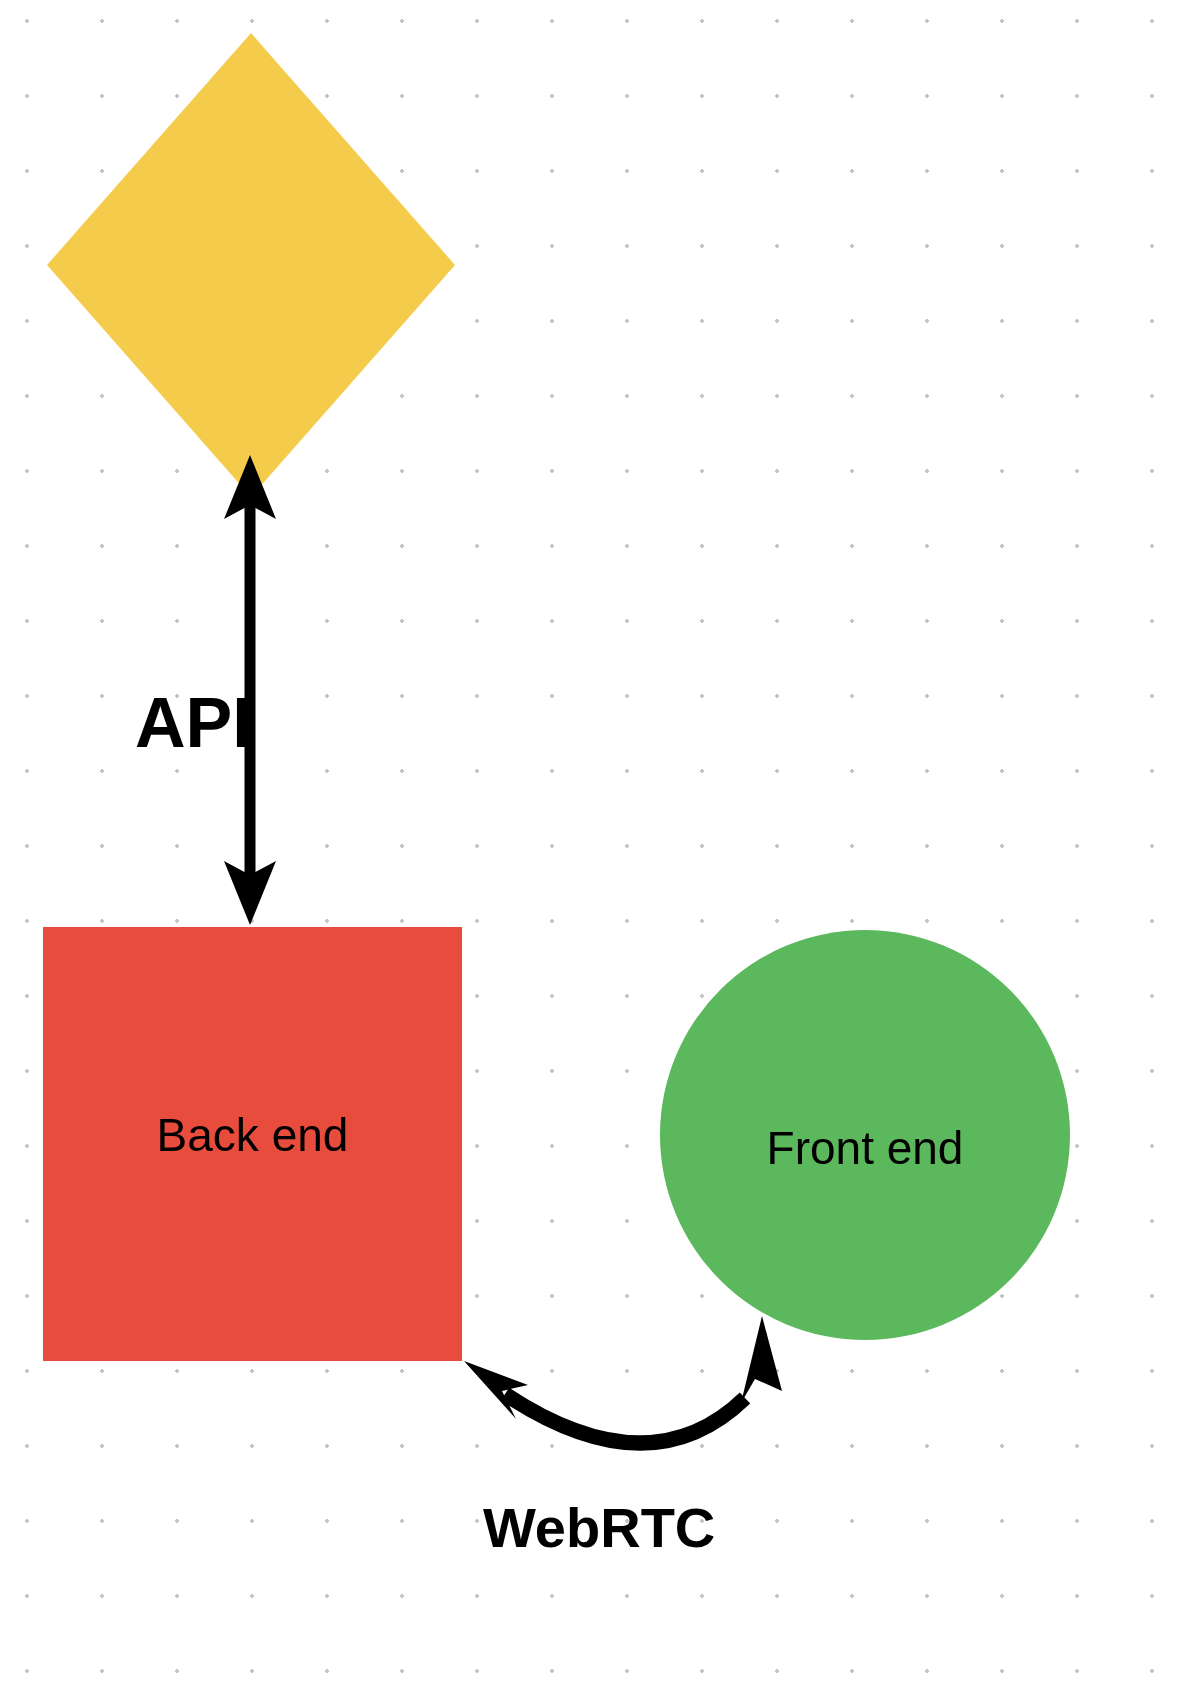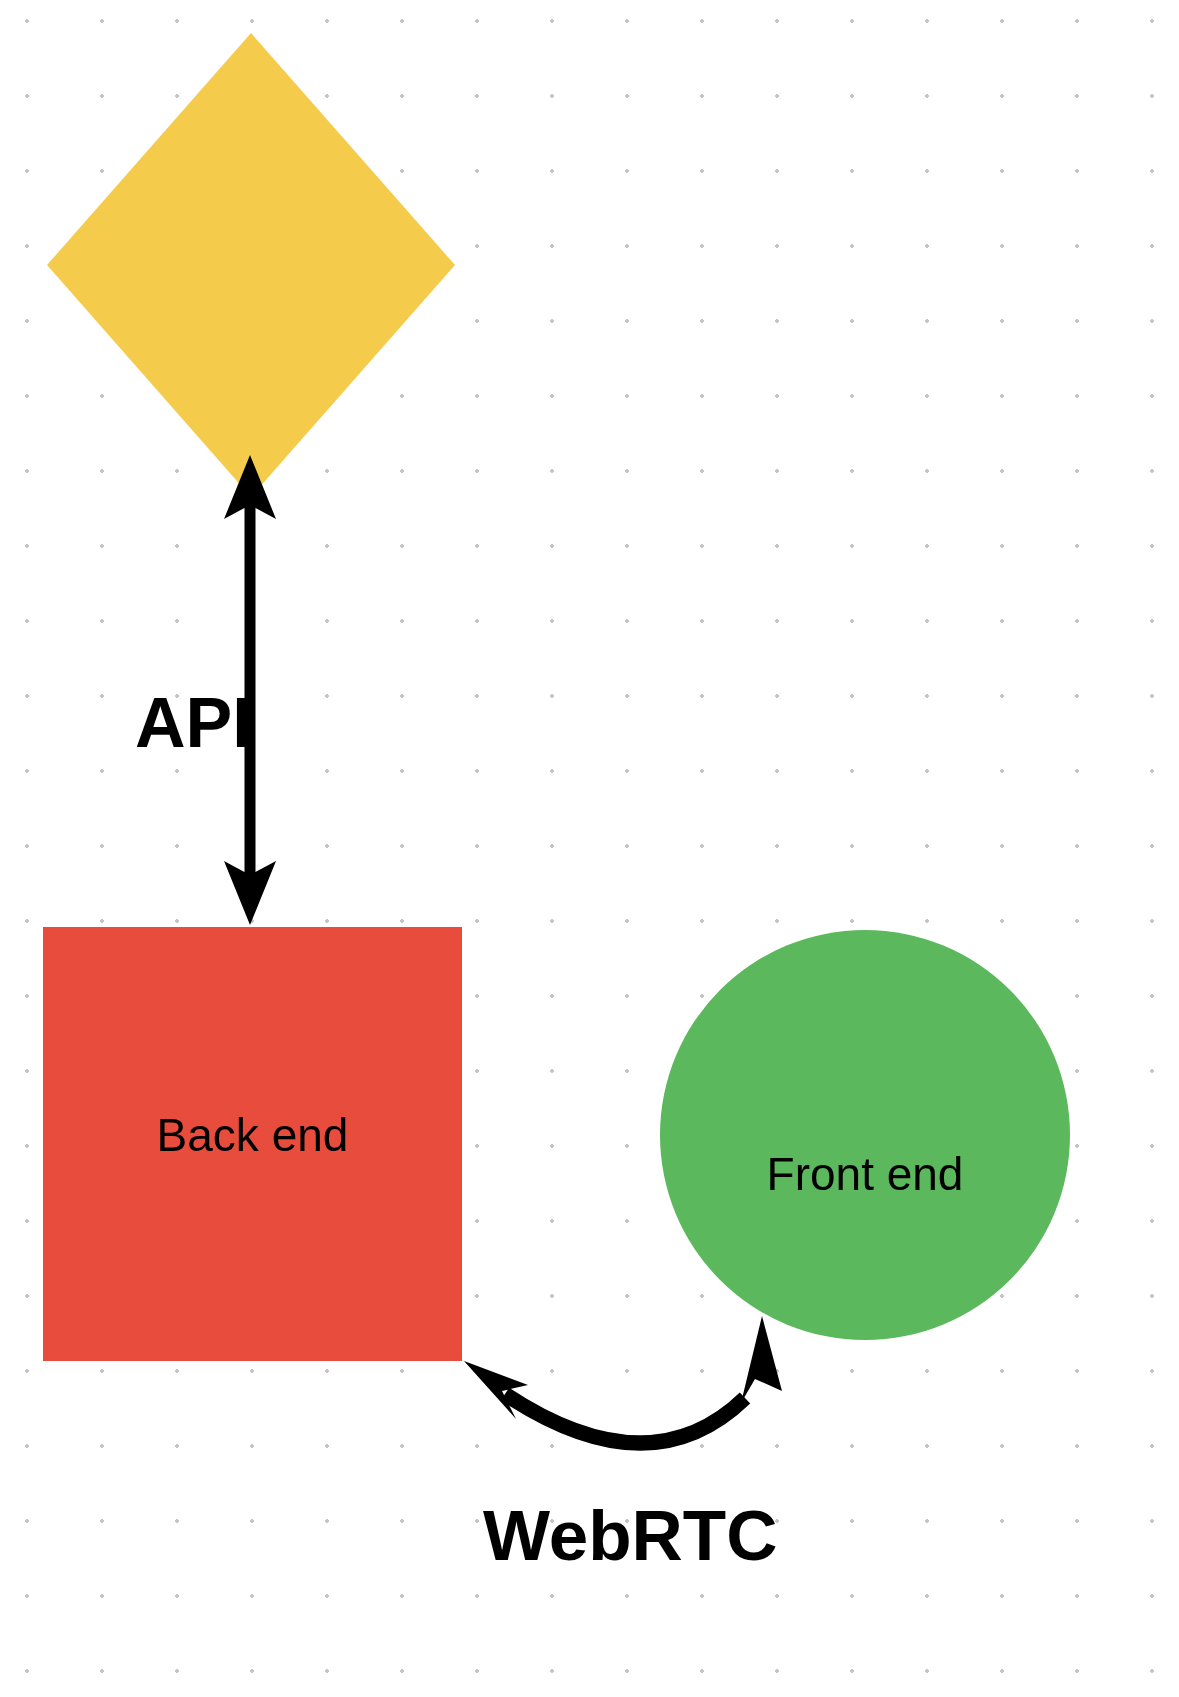--- a/index.html
+++ b/index.html
@@ -80,21 +80,21 @@
     position: absolute;
     left: 660px;
     top: 930px;
     width: 410px;
     height: 410px;
     border-radius: 50%;
     background-color: #5cb85c;
   }
   #label-front-end {
     left: 660px;
-    top: 1132px;
+    top: 1106px;
     width: 410px;
     height: 84px;
     font-size: 46px;
   }
   
   .edge-label {
     position: absolute;
     color: #000000;
     font-family: "Liberation Sans", sans-serif;
     font-weight: bold;
@@ -104,21 +104,21 @@
   #label-api {
     left: 95px;
     top: 688px;
     font-size: 70px;
     line-height: 1;
     margin-left: 40px;
   }
   #label-webrtc {
     left: 483px;
     top: 1500px;
-    font-size: 71px;
+    font-size: 56px;
     line-height: 1;
   }
 </style>
 </head>
 <body>
 
 <div id="canvas">
 
   <div id="node-llm-server">
     <svg class="diamond-fill" viewBox="0 0 408 464" preserveAspectRatio="none">

